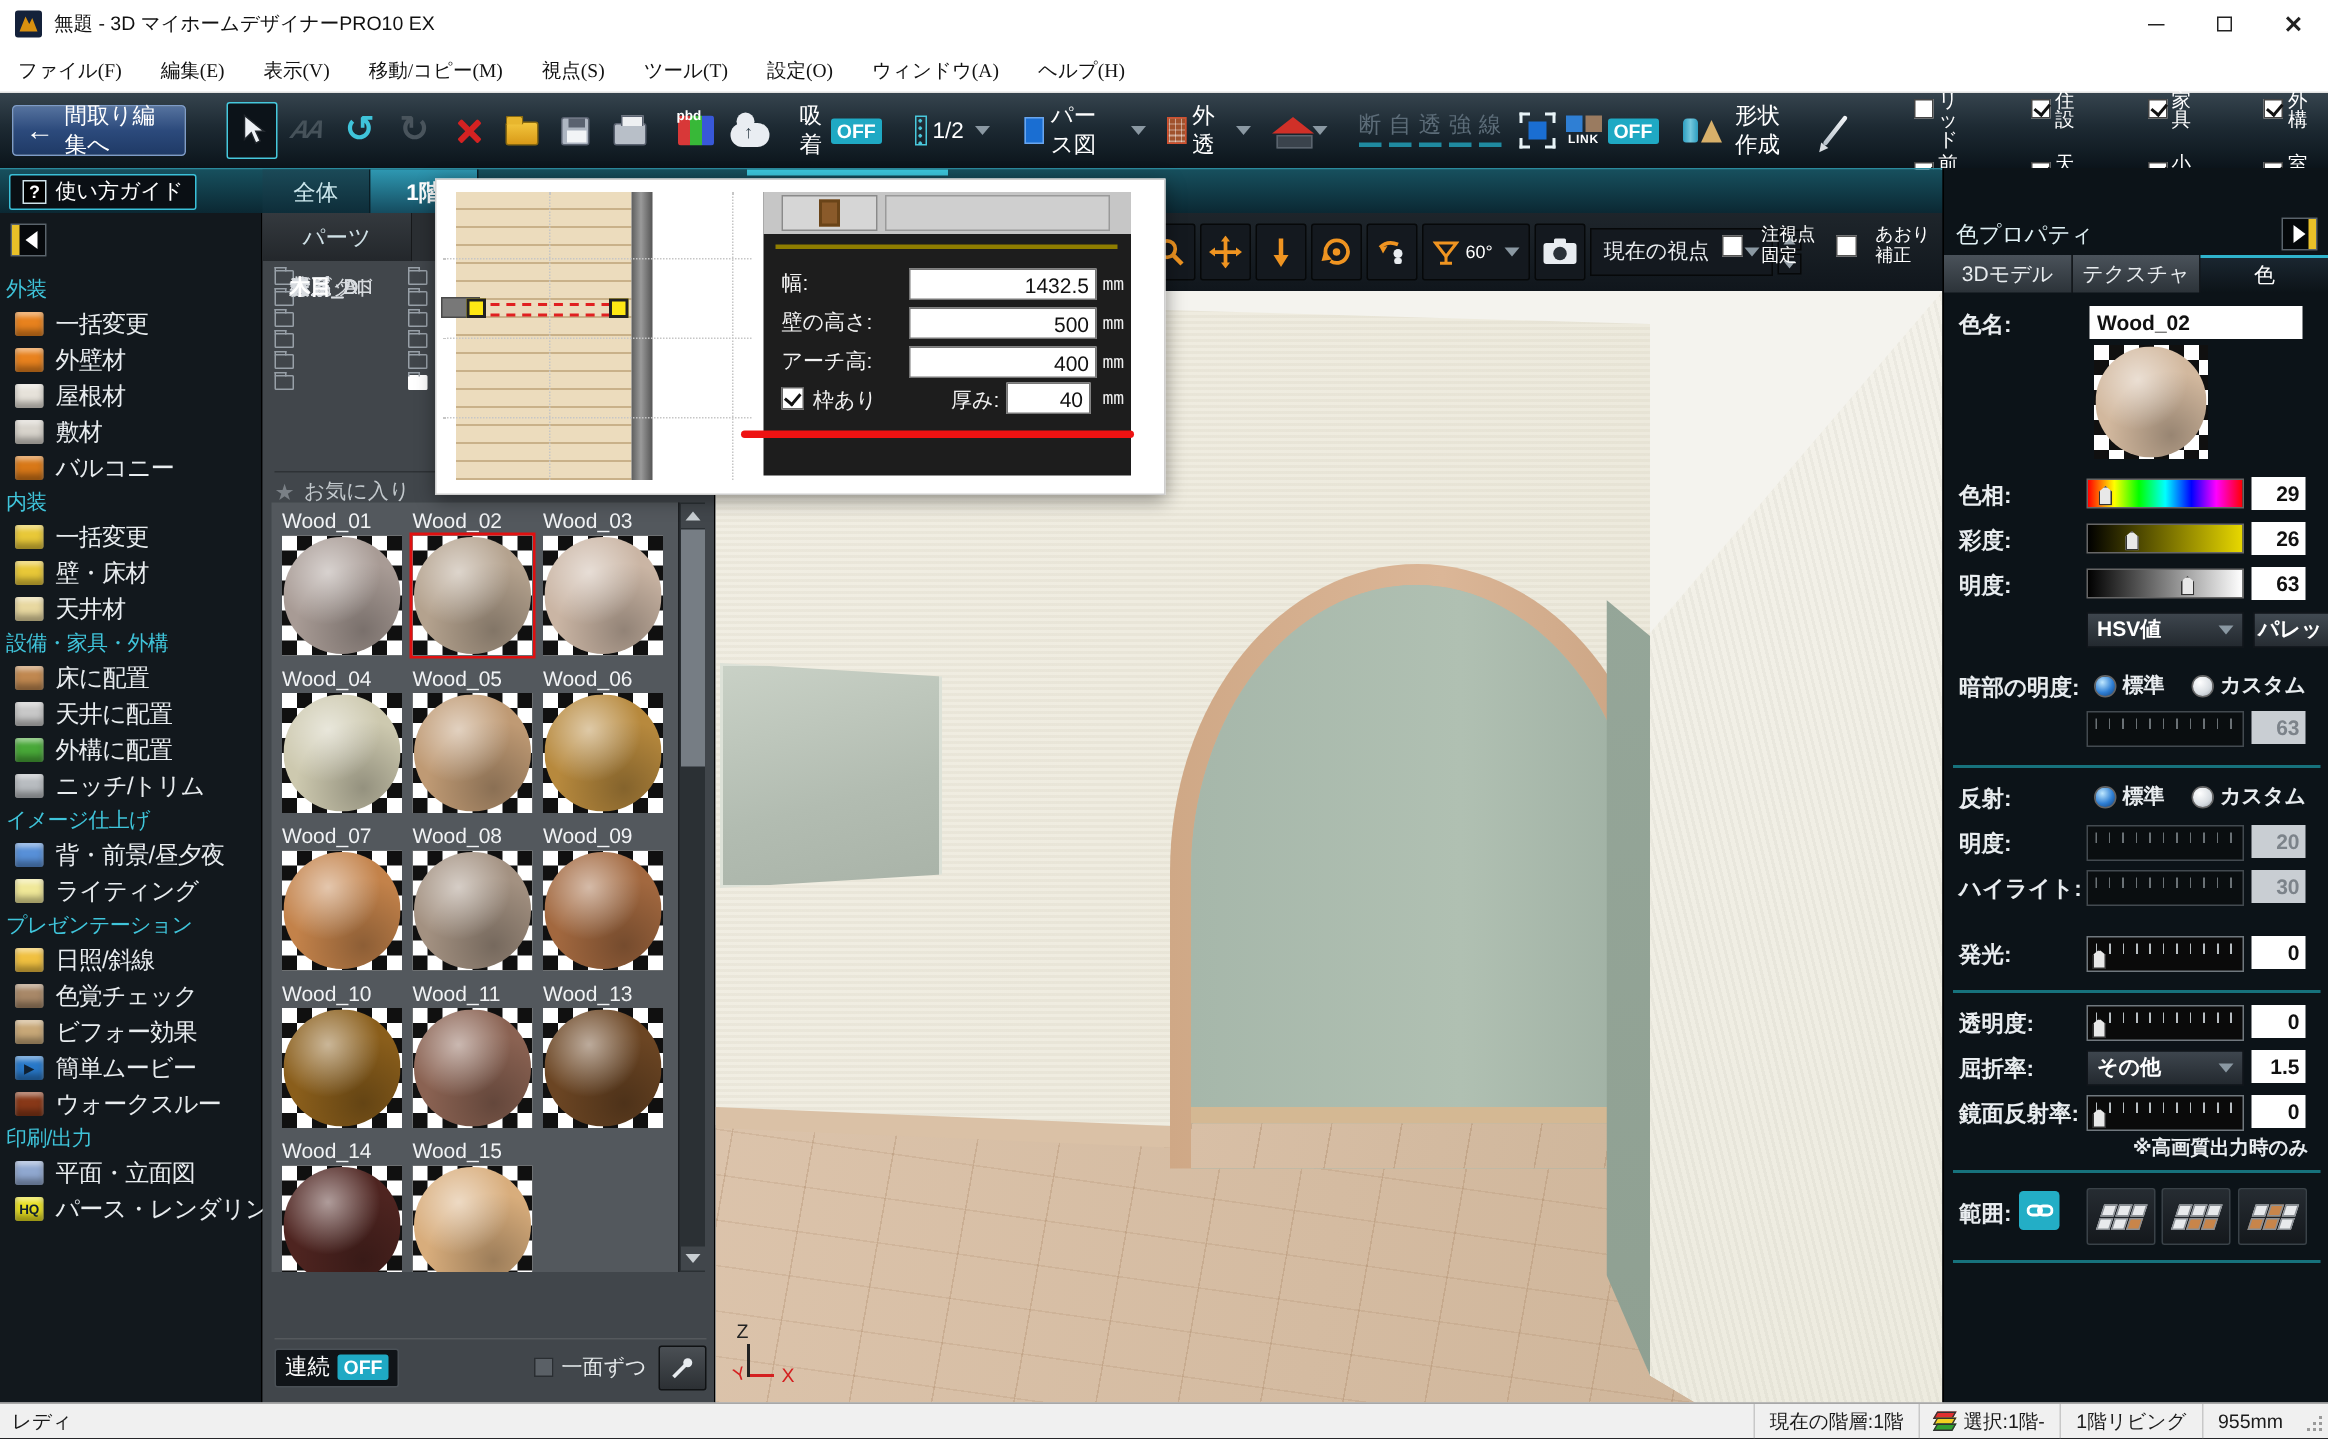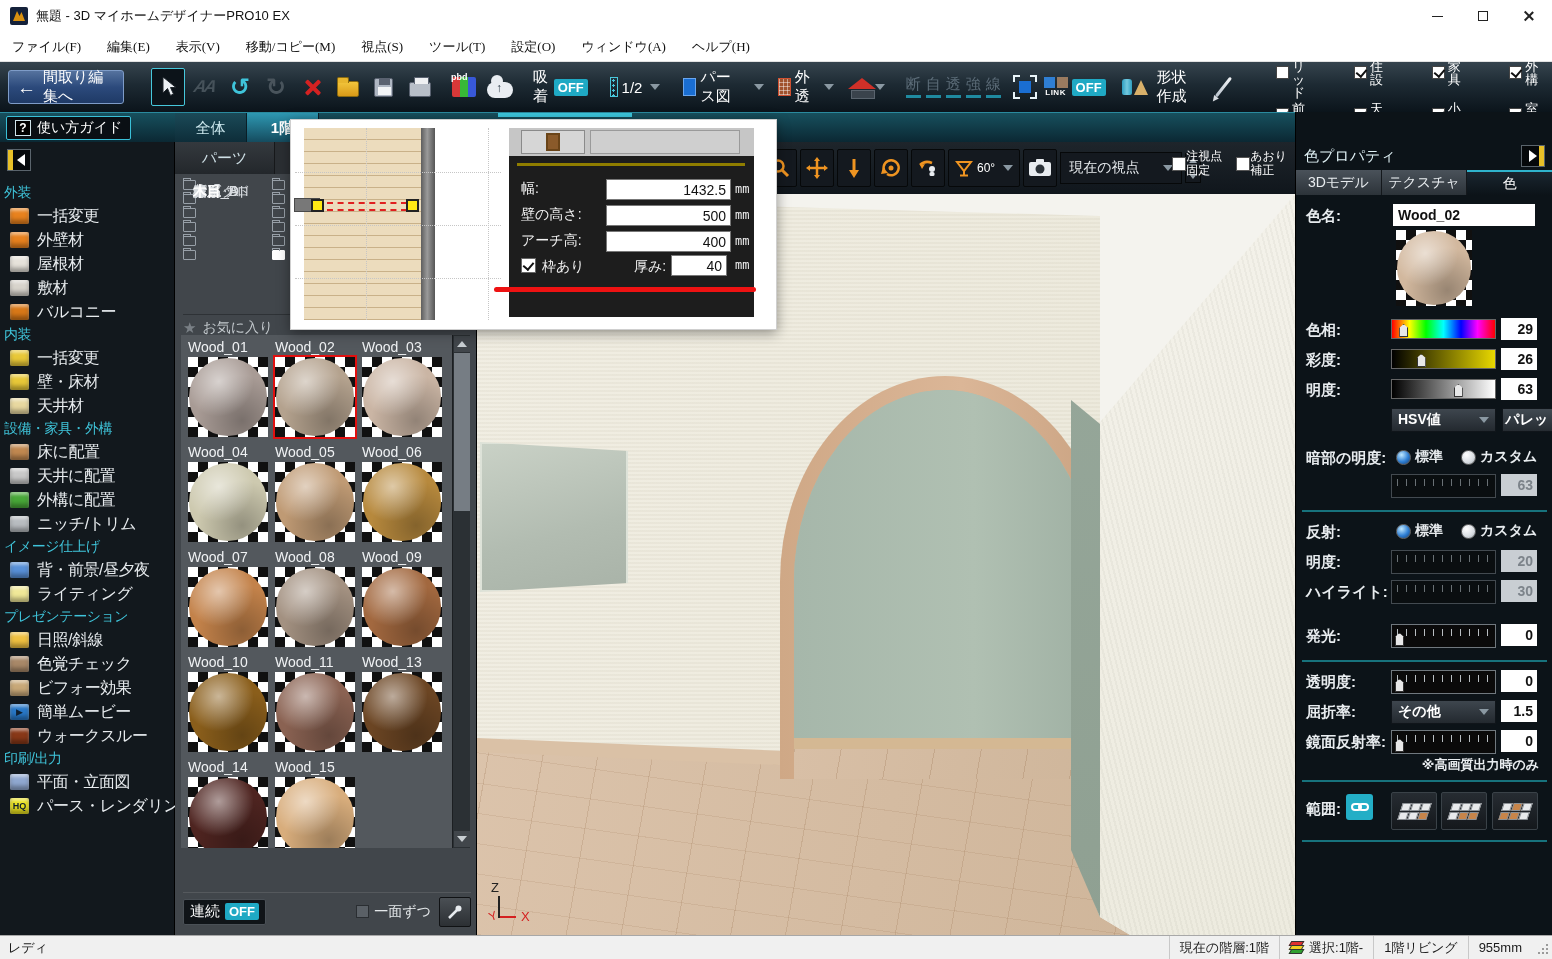--- a/index.html
+++ b/index.html
@@ -160,21 +160,21 @@
   .vp-btn { width:34px; height:38px; background:#14191f; border:1px solid #060809; border-radius:2px; display:flex; align-items:center; justify-content:center; }
   .vp-wide { width:auto; padding:0 6px; gap:4px;}
   .vp-txt { color:#fff; font-size:12px; }
   .view-dd { width:122px; height:32px; background:#14191f; border:1px solid #060809; color:#e8ecef; font-size:14px; display:flex; align-items:center; padding:0 8px;}
   .view-dd .dd-arrow{margin-left:auto;}
   .spin { display:flex; flex-direction:column; gap:2px; }
   .spin i { width:16px; height:14px; background:#14191f; border:1px solid #060809; display:flex; align-items:center; justify-content:center;}
   .spin i b{width:0;height:0;border-left:4px solid transparent;border-right:4px solid transparent;}
   .spin .up b{border-bottom:5px solid #98a2aa;} .spin .dn b{border-top:5px solid #98a2aa;}
   .vp-checks { position:absolute; right:8px; top:8px; display:flex; gap:14px;}
-  .vp-cb { display:flex; align-items:center; gap:0;}
+  .vp-cb { display:flex; align-items:center; gap:12px;}
   .vp-cb .box{width:14px;height:14px;background:#fff;border:1px solid #555;}
   .vp-cb .two{display:flex;flex-direction:column;line-height:1.15;}
   .vp-cb .two span{color:#fff;font-size:12px;}
 
   .scene { position:absolute; left:477px; top:194px; width:818px; height:741px; background:#f4f3ee; overflow:hidden; }
   .floor3d { position:absolute; inset:0;
     clip-path:polygon(0 546px, 598px 546px, 598px 658px, 623px 723px, 818px 838px, 818px 960px, 0 960px);
     background:
       repeating-linear-gradient(100deg, rgba(150,110,75,.22) 0 1px, transparent 1px 54px),
       repeating-linear-gradient(8deg, rgba(150,110,75,.14) 0 1px, transparent 1px 30px),

